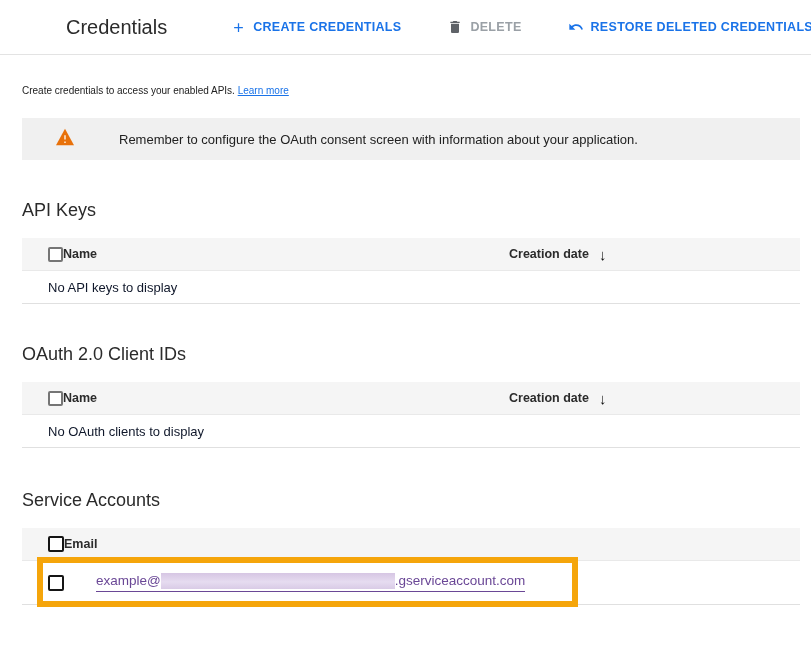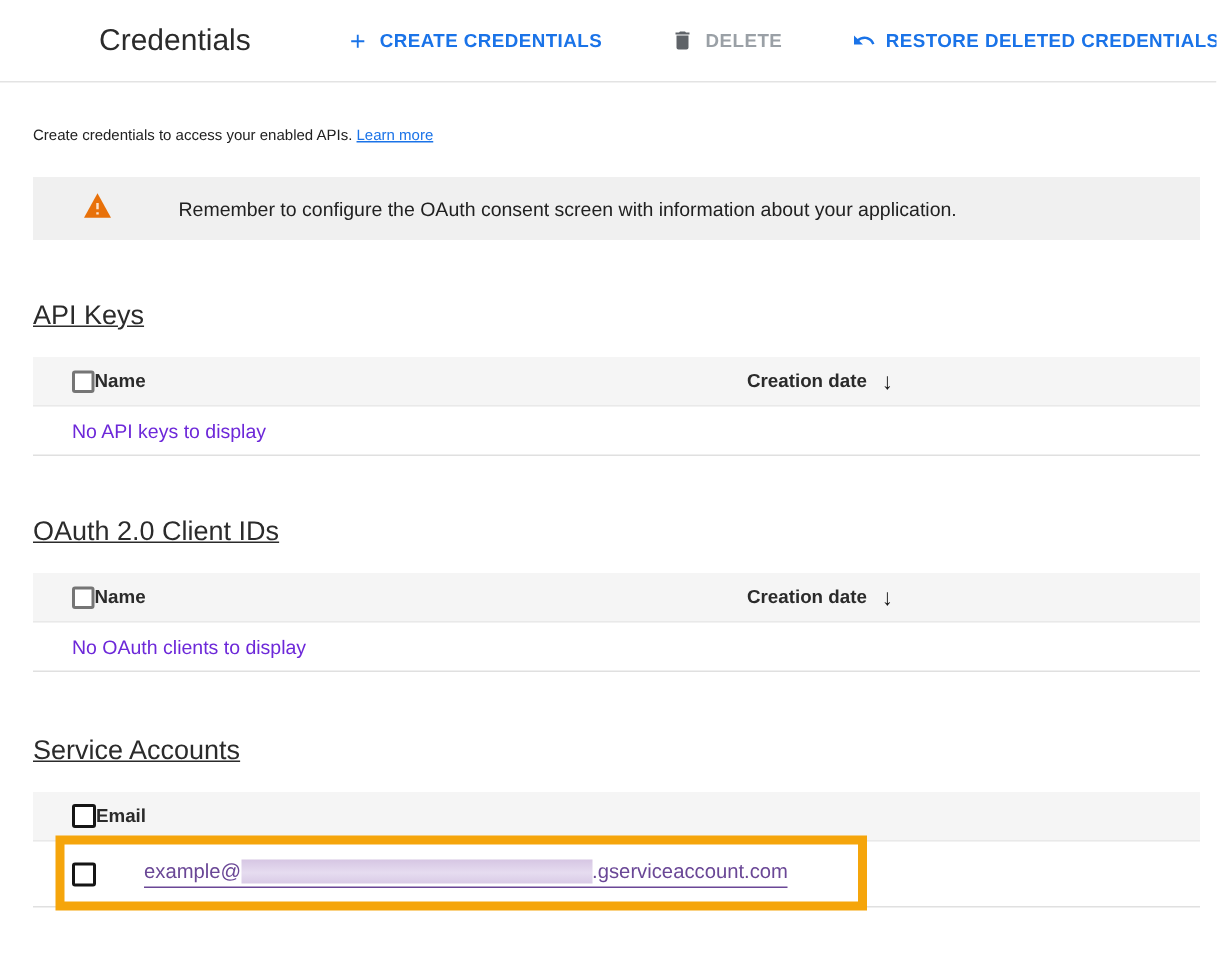--- a/index.html
+++ b/index.html
@@ -21,34 +21,34 @@
   .intro { margin:30px 22px 0; font-size:10px; color:#212121; }
   .intro a { color:#1a73e8; text-decoration:underline; cursor:pointer; }
 
   
   .banner { margin:22px 11px 0 22px; height:42px; background:#f0f0f0;
             display:flex; align-items:center; }
   .banner-icon { margin-left:33px; }
   .banner-text { margin-left:44px; font-size:13px; color:#212121; }
 
   
-  .section-title { margin:40px 22px 0; font-size:18px; color:#2b2b2b; font-weight:400;text-decoration:underline; }
+  .section-title { margin:40px 22px 0; font-size:18px; color:#2b2b2b; font-weight:400; }
   .sa-title { margin-top:42px; }
   .tbl { margin:17px 11px 0 22px; }
   .thead { position:relative; height:33px; background:#f5f5f5; display:flex;
            align-items:center; border-bottom:1px solid #e9e9e9; }
   .cb { width:15px; height:15px; border:2px solid #757575; border-radius:2px;
         background:#fff; margin-left:26px; cursor:pointer; flex:0 0 auto; }
   .cb-dark { border-color:#151515; width:16px; height:16px; border-width:2px; }
   .th-label { font-size:12.5px; font-weight:700; color:#2b2b2b; }
-  .th-date { position:absolute; left:476px; display:flex; align-items:center; gap:10px;
+  .th-date { position:absolute; left:487px; display:flex; align-items:center; gap:10px;
              font-size:12.5px; font-weight:700; color:#2b2b2b; cursor:pointer; }
   .sort-arrow { font-size:15px; font-weight:700; color:#151515; line-height:1; }
   .empty-row { height:33px; display:flex; align-items:center; padding-left:26px;
-               font-size:13px; color:#6d28d9; border-bottom:1px solid #e0e0e0; }
+               font-size:13px; color:#0f172a; border-bottom:1px solid #e0e0e0; }
 
   
   .sa-wrap { position:relative; }
   .sa-row { height:44px; display:flex; align-items:center;
             border-bottom:1px solid #e0e0e0; }
   .email-link { margin-left:32px; display:flex; align-items:flex-end; font-size:13.5px;
                 color:#6a4796; border-bottom:1px solid #6a4796; padding-bottom:2px;
                 cursor:pointer; line-height:16px; }
   .redacted { display:inline-block; width:234px; height:16px;
               background:linear-gradient(180deg,#d6c6e3 0%,#e6dcf0 55%,#d9cbe6 100%); }

